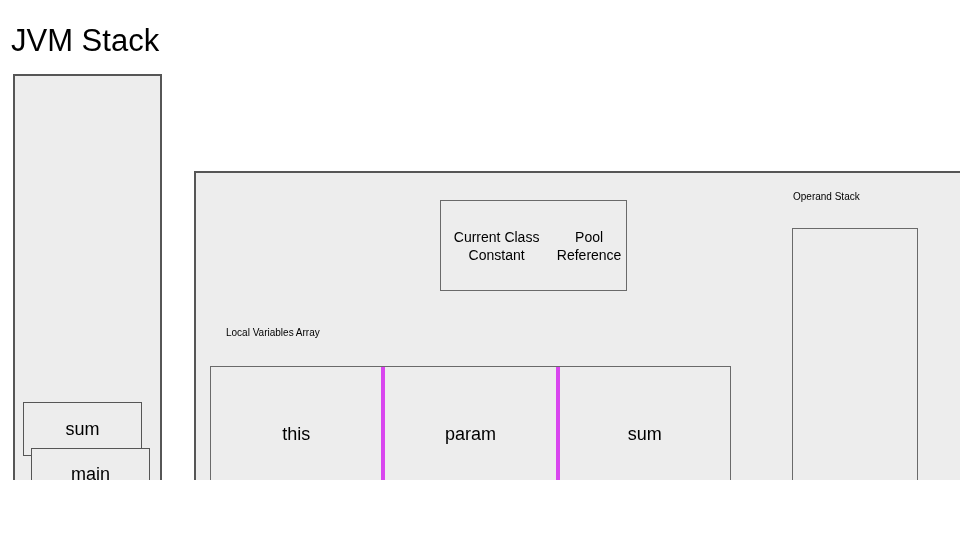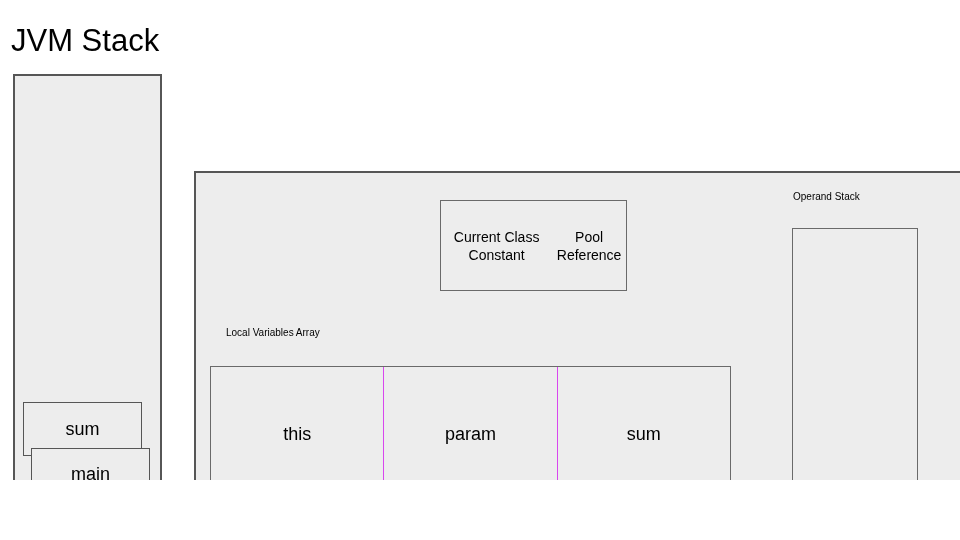--- a/index.html
+++ b/index.html
@@ -88,21 +88,21 @@
   .lva-table {
     position: absolute;
     left: 14px; top: 193px;
     width: 519px; height: 135px;
     border: 1px solid #6a6a6a;
     background: #ededed;
     display: flex;
   }
   .lva-cell {
     flex: 1 1 0;
-    border-right: 1px solid #d946ef;
+    border-right: 4px solid #d946ef;
     display: flex;
     align-items: center;
     justify-content: center;
     font-size: 18px;
   }
   .lva-cell:last-child { border-right: none; }
   .lva-indices {
     position: absolute;
     left: 14px; top: 330px;
     width: 521px;

